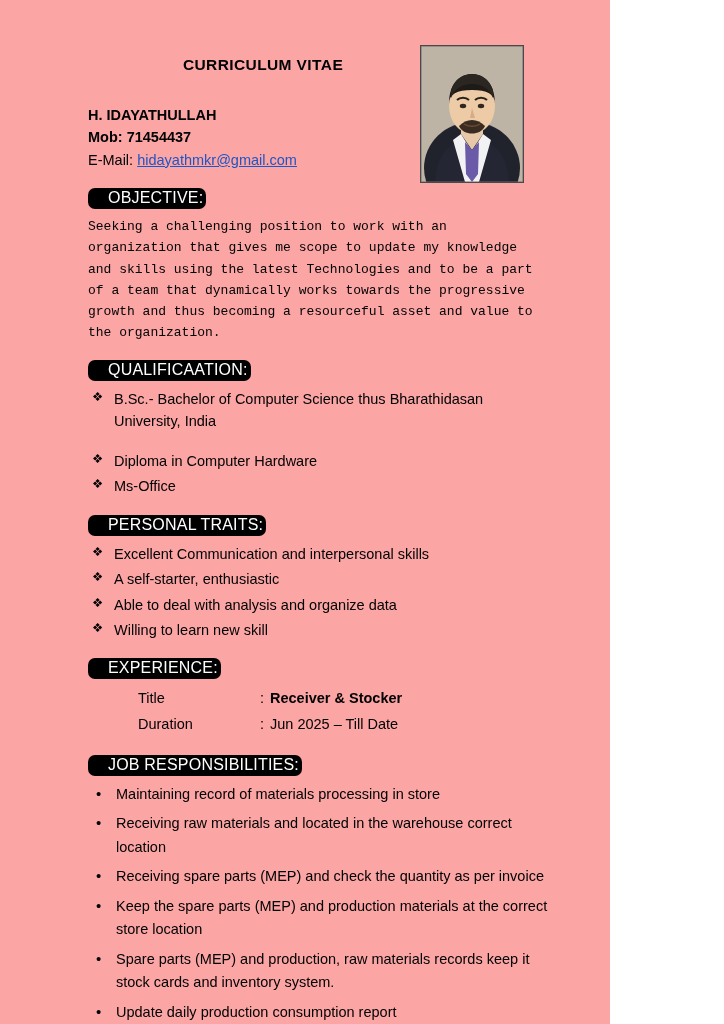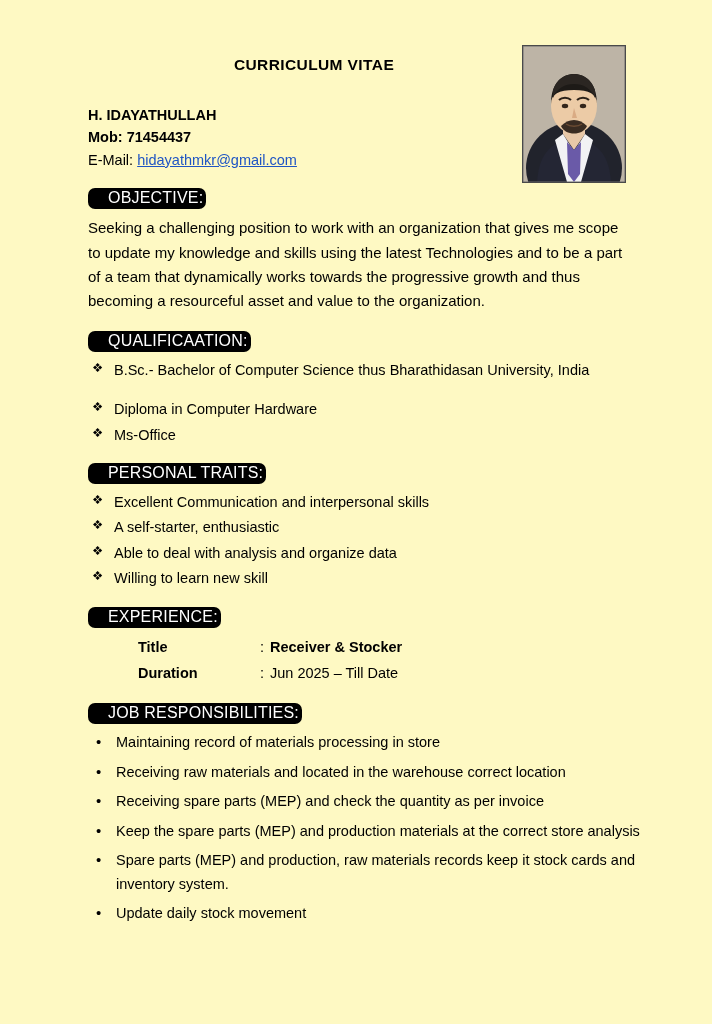--- a/index.html
+++ b/index.html
@@ -10,23 +10,23 @@
   body {
     width: 724px;
     height: 1024px;
     font-family: "Liberation Sans", sans-serif;
     color: #000000;
     position: relative;
     overflow: hidden;
   }
   .page {
     position: relative;
-    width: 712px;
+    width: 610px;
     height: 1024px;
-    background: #fef9c3;
+    background: #fca5a5;
     box-sizing: border-box;
     padding: 40px 62px 0 88px;
   }
   .doc-title {
     text-align: center;
     font-weight: bold;
     font-size: 15.5px;
     letter-spacing: 0.4px;
     margin: 16px 0 0 0;
     padding-right: 110px;
@@ -64,24 +64,25 @@
   .sec-head {
     display: inline-block;
     background: #000000;
     color: #ffffff;
     font-size: 16px;
     padding: 1px 3px 2px 20px;
     letter-spacing: 0.2px;
     border-radius: 7px;
   }
   .para {
-    font-size: 15px;
+    font-size: 13px;
     line-height: 1.62;
     margin-top: 7px;
     max-width: 540px;
+    font-family: Liberation Mono, monospace;
   }
   ul.diamond, ul.bullet {
     list-style: none;
     margin: 7px 0 0 0;
     padding: 0;
   }
   ul.diamond li, ul.bullet li {
     font-size: 14.5px;
     line-height: 1.55;
     padding-left: 26px;
@@ -107,21 +108,21 @@
     margin-top: 7px;
     margin-left: 50px;
     border-collapse: collapse;
     font-size: 14.5px;
   }
   .exp-table td {
     padding: 2px 0;
     vertical-align: top;
     line-height: 1.5;
   }
-  .exp-label { width: 122px; font-weight: bold; }
+  .exp-label { width: 122px; }
   .exp-colon { width: 10px; }
   .exp-val-bold { font-weight: bold; }
 </style>
 </head>
 <body>
 
 <div class="page">
 
   <div class="photo">
     <svg width="102" height="136" viewBox="0 0 102 136" xmlns="http://www.w3.org/2000/svg">
@@ -200,19 +201,20 @@
     </tbody>
       </table>
   </div>
 
   <div class="section">
     <div class="sec-head">JOB RESPONSIBILITIES:</div>
     <ul class="bullet">
       <li>Maintaining record of materials processing in store</li>
       <li>Receiving raw materials and located in the warehouse correct location</li>
       <li>Receiving spare parts (MEP) and check the quantity as per invoice</li>
-      <li>Keep the spare parts (MEP) and production materials at the correct store analysis</li>
+      <li>Keep the spare parts (MEP) and production materials at the correct store location</li>
       <li>Spare parts (MEP) and production, raw materials records keep it stock cards and inventory system.</li>
+      <li>Update daily production consumption report</li>
       <li>Update daily stock movement</li>
     </ul>
   </div>
 
 </div>
 
 </body></html>

